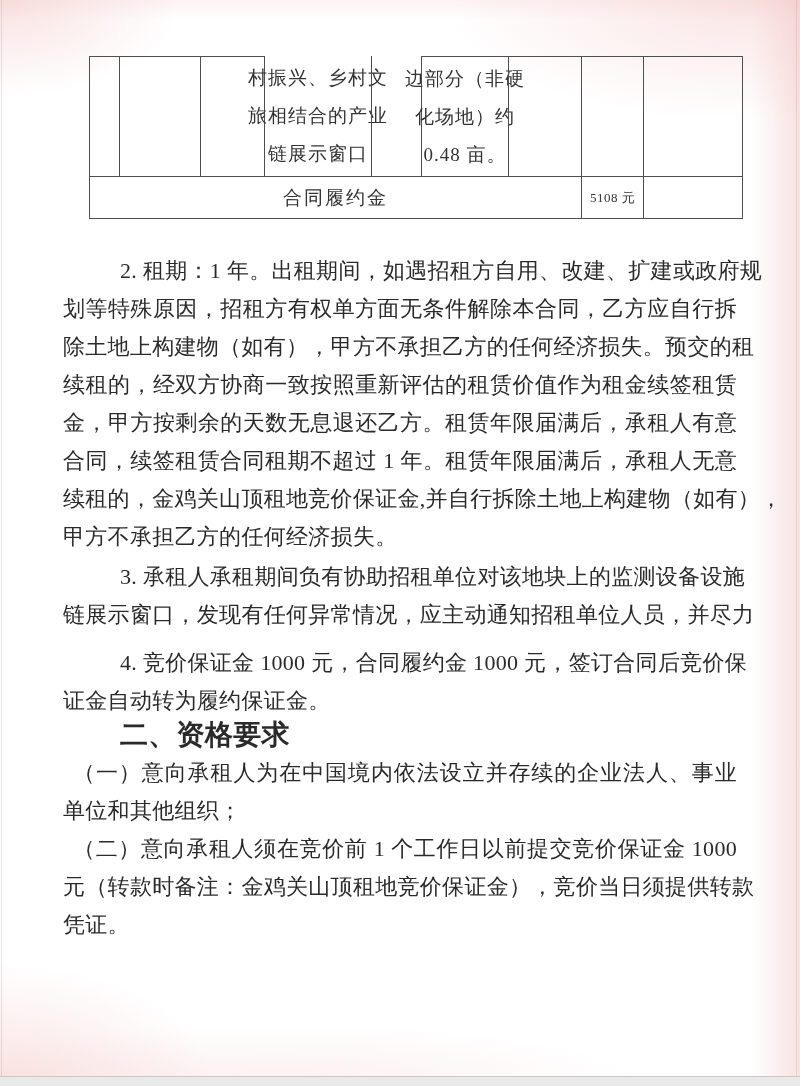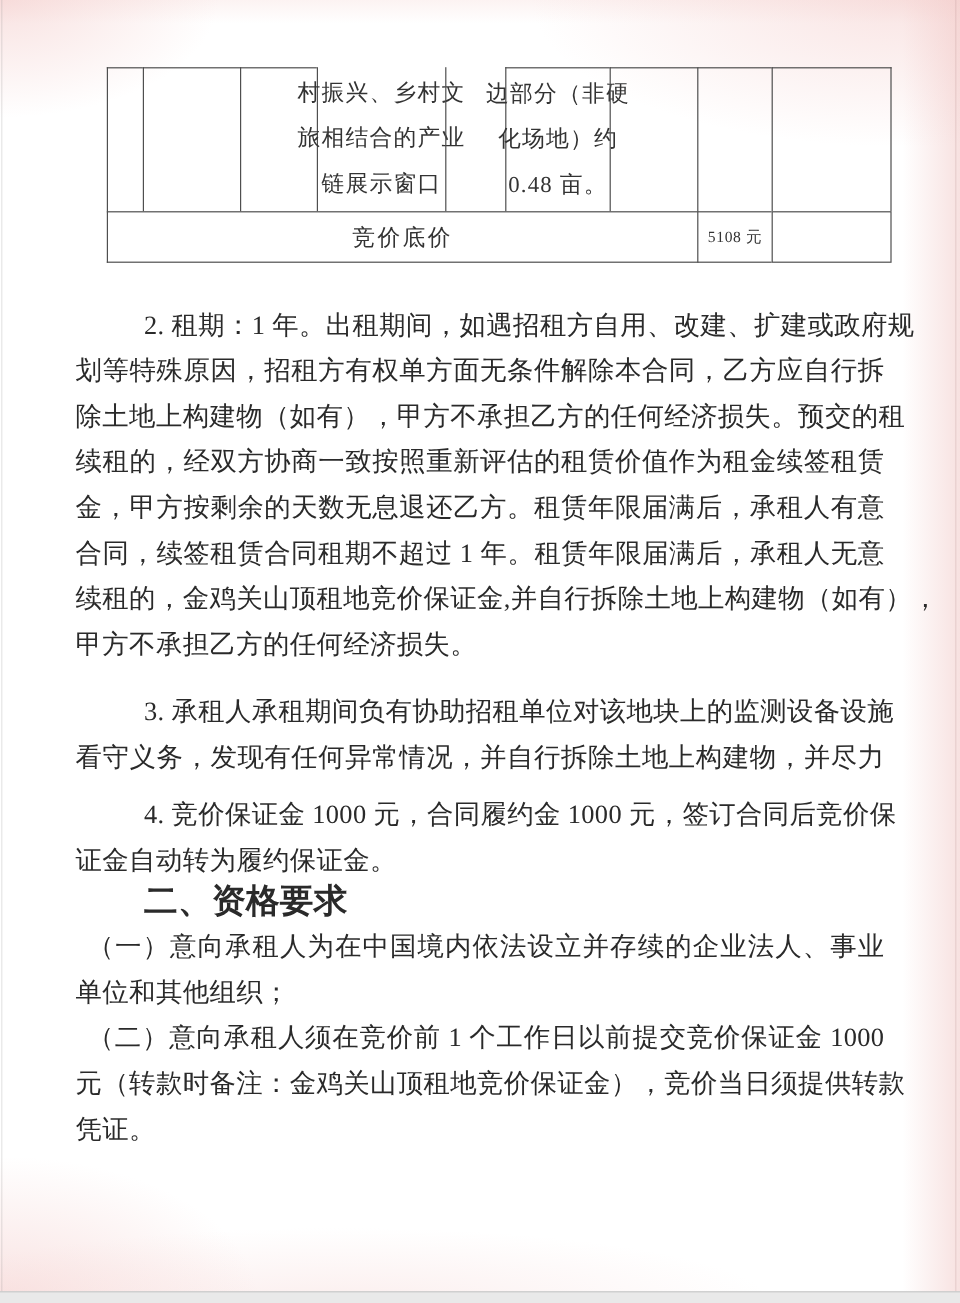--- a/index.html
+++ b/index.html
@@ -55,21 +55,21 @@
     white-space:nowrap;
     text-align:justify;
     -moz-text-align-last:justify;
     text-align-last:justify;
     letter-spacing:0.3px;
   }
   .line.endl{text-align-last:left;}
   .line.ind{padding-left:57px;}
   .line.ind-sm{padding-left:10px;}
   .para{margin:0;}
-  .para.m3{margin-top:18px;}
+  .para.m3{margin-top:2px;}
   .para.m4{margin-top:10px;}
   .heading{
     margin-top:-4px;
     font-family:"Liberation Sans","DejaVu Sans",sans-serif;
     font-weight:bold;font-size:28px;
     letter-spacing:2px;
   }
 </style>
 </head>
 <body>
@@ -90,21 +90,21 @@
     <div class="cell">
       <div class="cl">边部分（非硬</div>
       <div class="cl">化场地）约</div>
       <div class="cl">0.48 亩。</div>
     </div>
     <div class="cell"></div>
     <div class="cell"></div>
     <div class="cell col-last"></div>
 
     <div class="cell merge7 row-last">
-      <span class="price-label">竞价底价</span>
+      <span class="price-label">合同履约金</span>
     </div>
     <div class="cell row-last">
       <span class="price-value">5108 元</span>
     </div>
     <div class="cell row-last col-last"></div>
   </div>
 
   <div class="doc">
 
     <div class="para">
@@ -113,21 +113,21 @@
       <div class="line">除土地上构建物（如有），甲方不承担乙方的任何经济损失。预交的租</div>
       <div class="line">续租的，经双方协商一致按照重新评估的租赁价值作为租金续签租赁</div>
       <div class="line">金，甲方按剩余的天数无息退还乙方。租赁年限届满后，承租人有意</div>
       <div class="line">合同，续签租赁合同租期不超过 1 年。租赁年限届满后，承租人无意</div>
       <div class="line">续租的，金鸡关山顶租地竞价保证金,并自行拆除土地上构建物（如有），</div>
       <div class="line endl">甲方不承担乙方的任何经济损失。</div>
     </div>
 
     <div class="para m3">
       <div class="line ind">3. 承租人承租期间负有协助招租单位对该地块上的监测设备设施</div>
-      <div class="line">看守义务，发现有任何异常情况，并自行拆除土地上构建物，并尽力</div>
+      <div class="line">链展示窗口，发现有任何异常情况，应主动通知招租单位人员，并尽力</div>
     </div>
 
     <div class="para m4">
       <div class="line ind">4. 竞价保证金 1000 元，合同履约金 1000 元，签订合同后竞价保</div>
       <div class="line endl">证金自动转为履约保证金。</div>
     </div>
 
     <div class="para heading">
       <div class="line ind endl">二、资格要求</div>
     </div>

